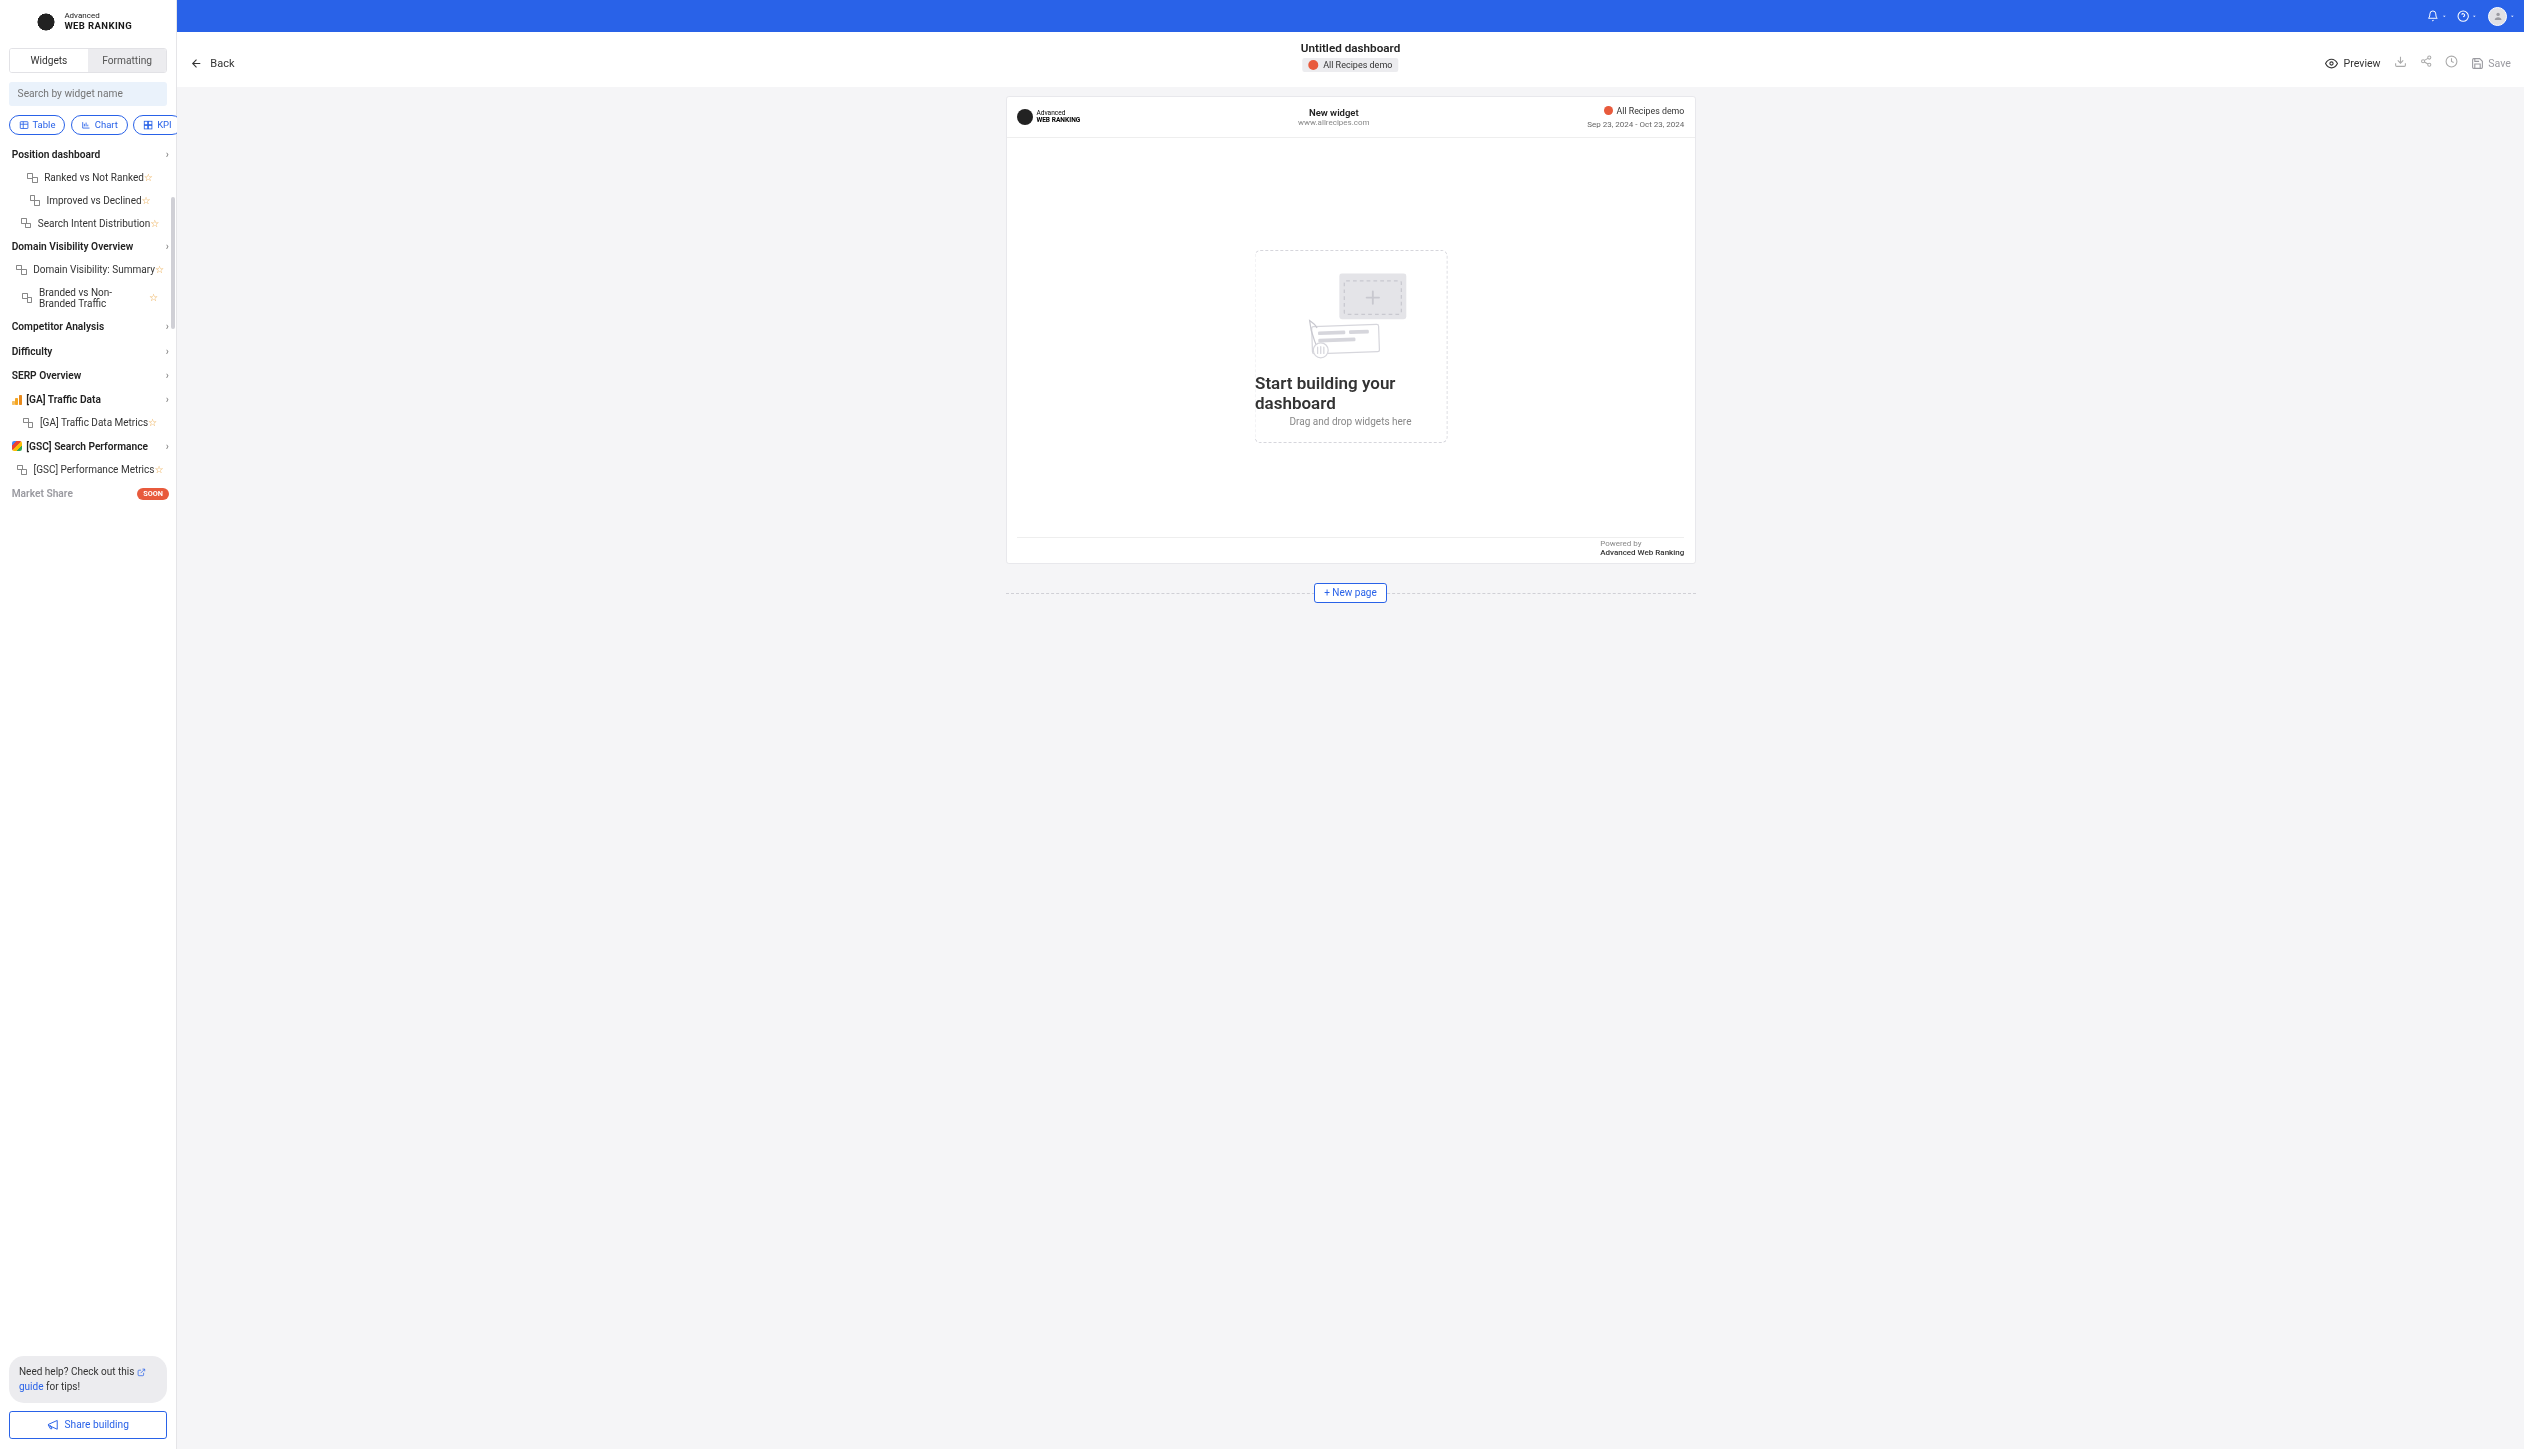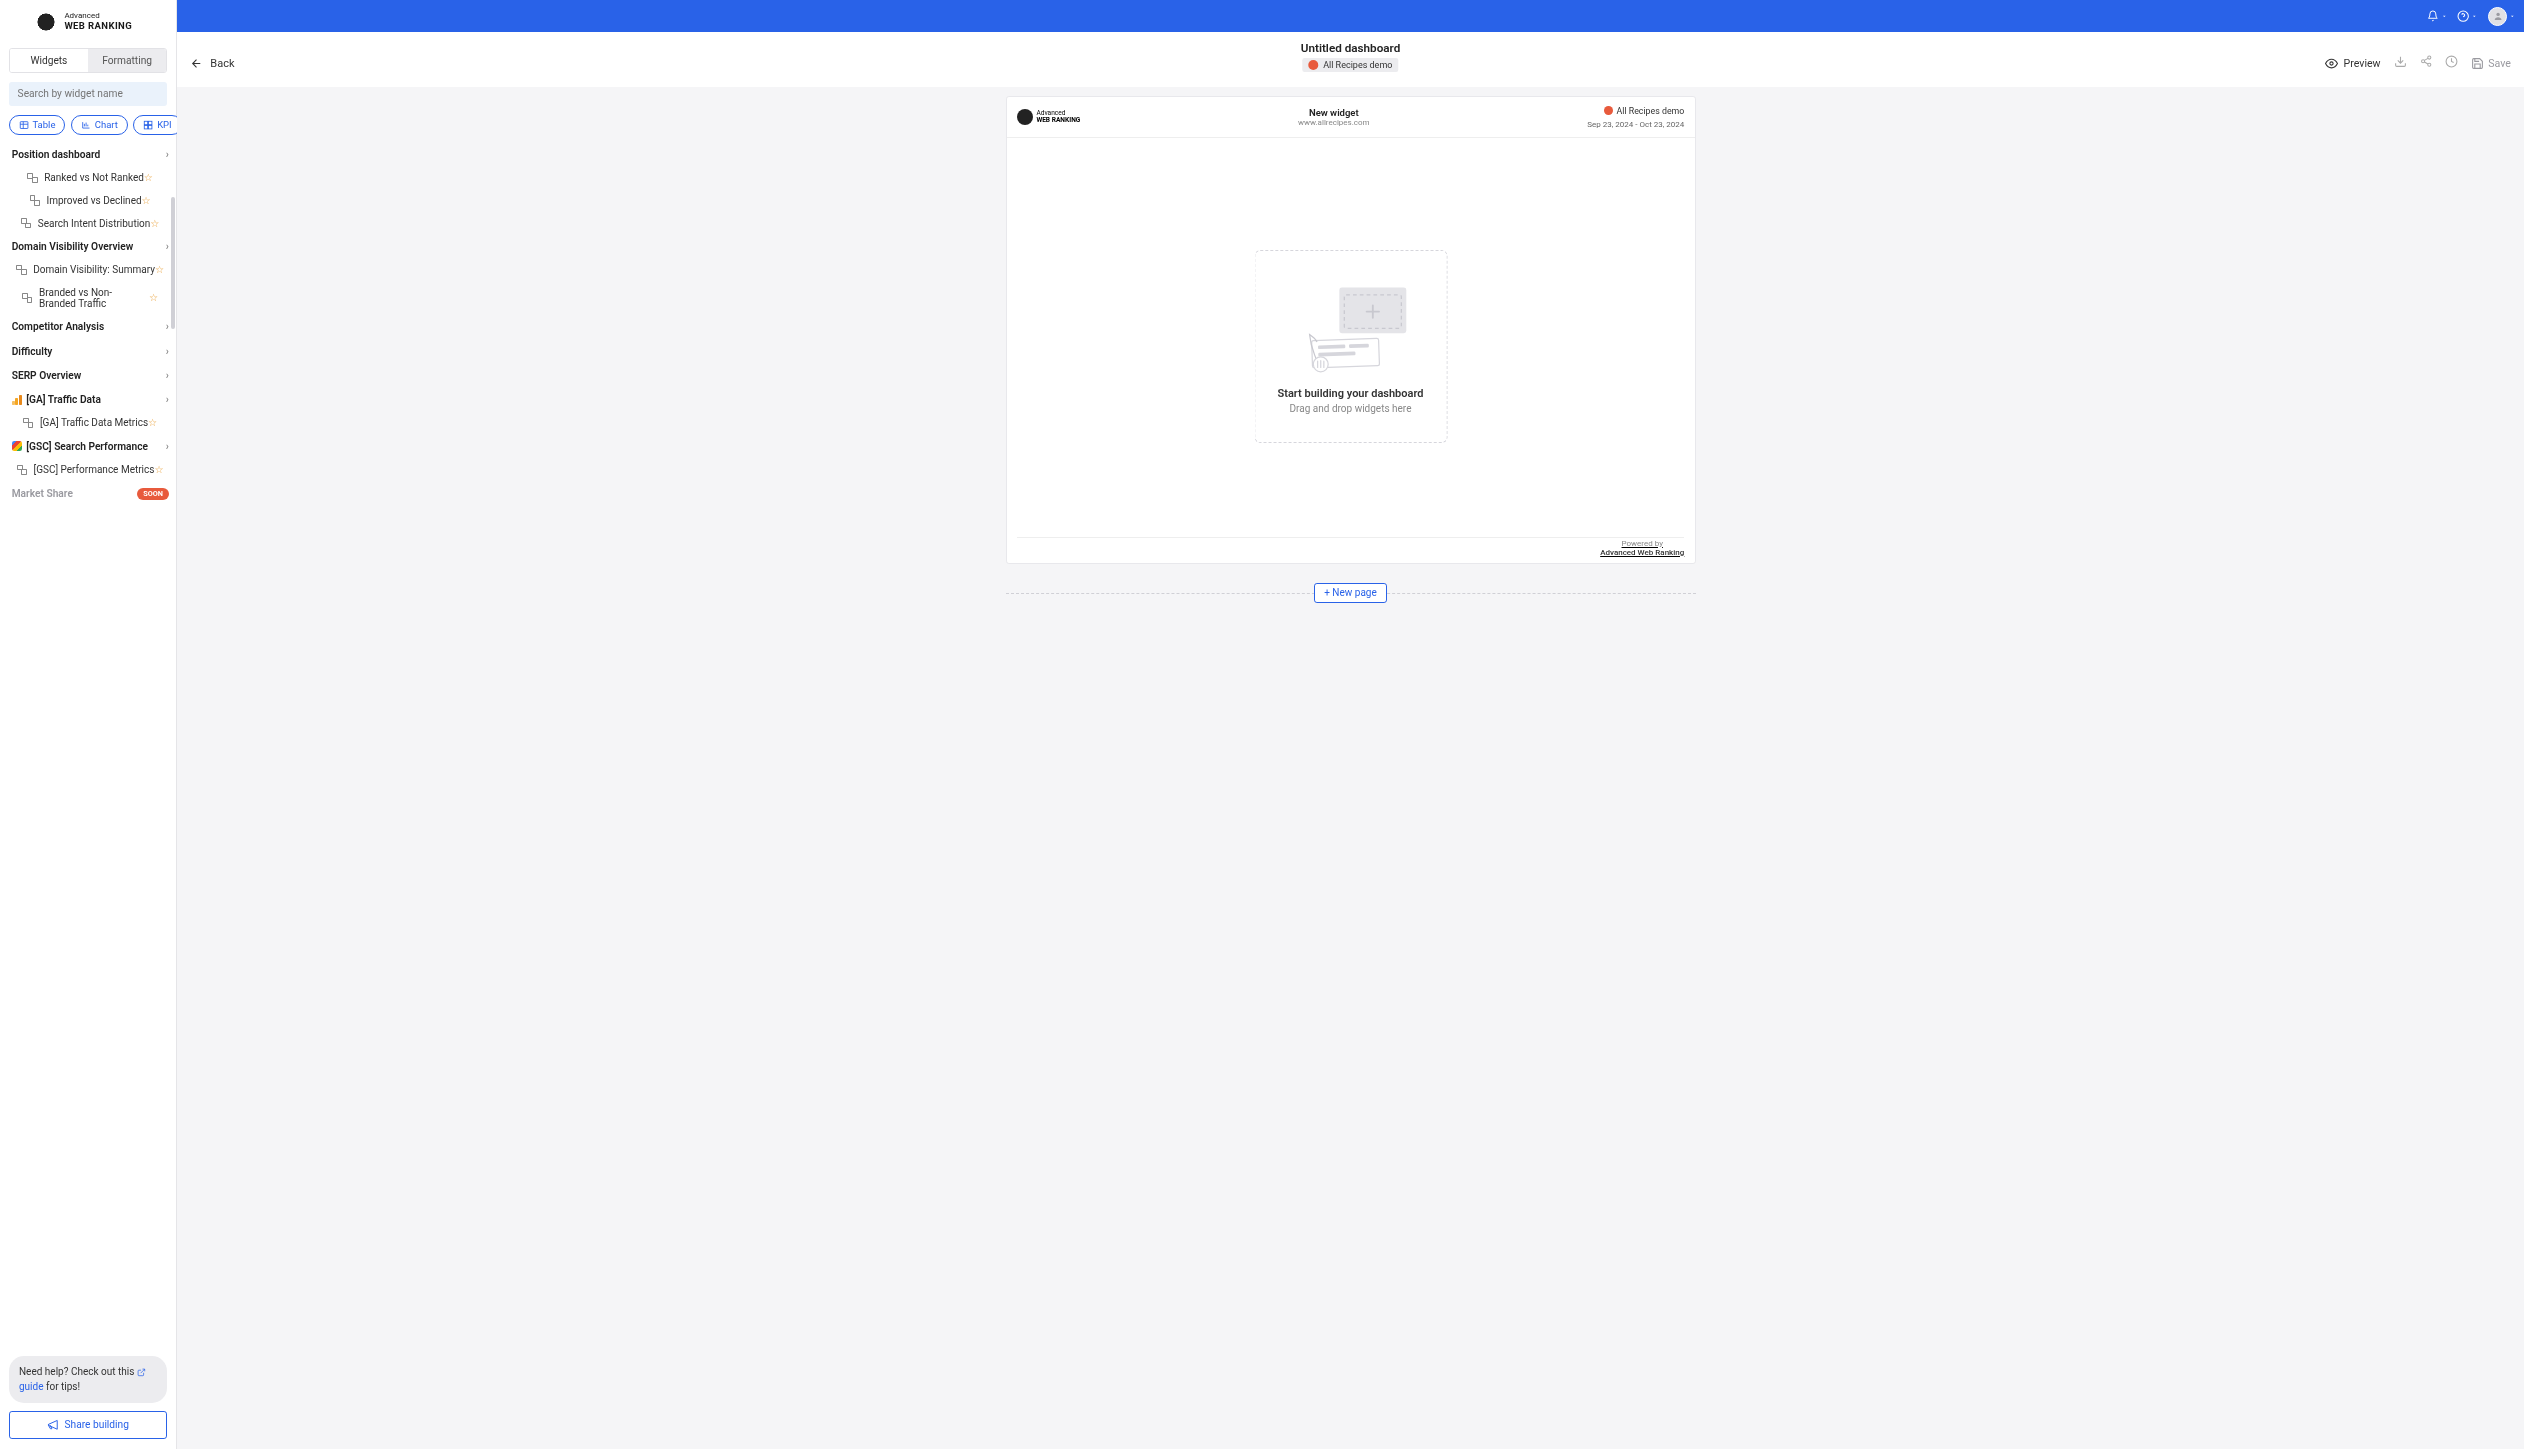--- a/index.html
+++ b/index.html
@@ -408,35 +408,34 @@
   display: flex;
   flex-direction: column;
   align-items: center;
   justify-content: center;
   gap: 2.9px;
 }
 .drop-zone svg {
   margin-bottom: 10.2px;
 }
 .dz-title {
-  font-size: 11px;
+  font-size: 17px;
   font-weight: 600;
   color: #333;
 }
 .dz-sub {
   font-size: 10px;
   color: #888;
 }
 .report-footer {
   position: absolute;
   bottom: 5.8px;
   right: 10.2px;
-  text-align: center;
+  text-align: left;
   font-size: 8px;
-  text-decoration: underline;
 }
 .report-footer .l1 { color: #888; }
 .report-footer .l2 { color: #333; font-weight: 500;}
 .report-hr {
   position:absolute;
   bottom: 25px;
   left: 10.2px;
   right: 10.2px;
   border-top:0.7px solid #eee;
 }

